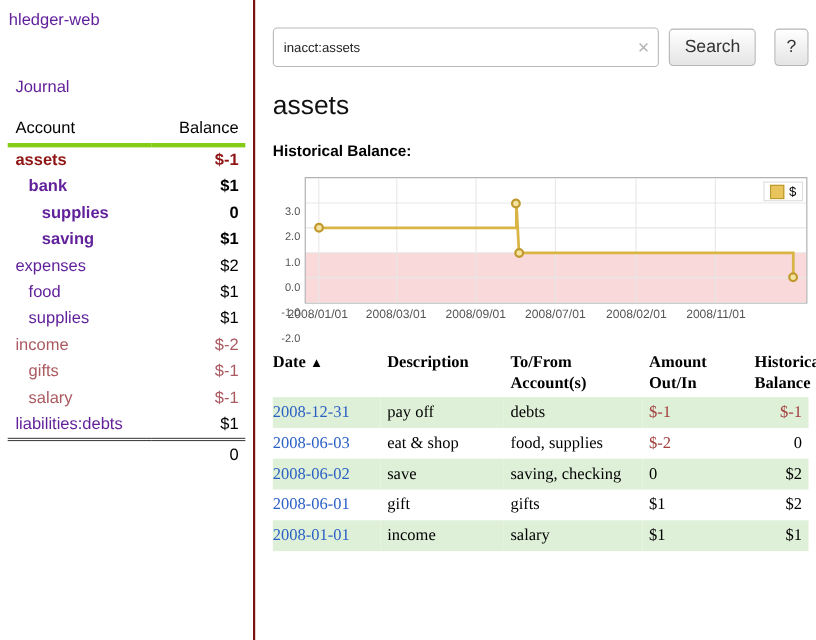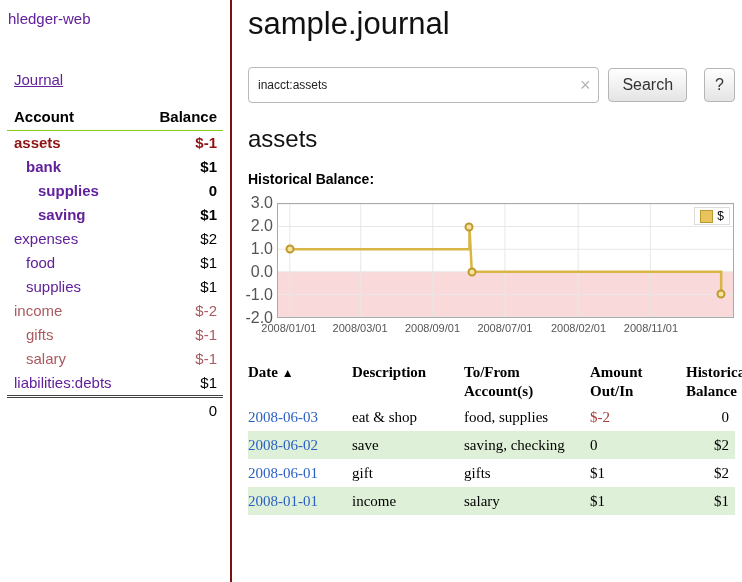--- a/index.html
+++ b/index.html
@@ -3,23 +3,23 @@
 <meta charset="utf-8">
 <style>
   * { box-sizing: content-box; }
   body { margin:0; background:#fff; color:#000; font-family:"Liberation Sans","DejaVu Sans",sans-serif; }
   .app { position:relative; width:742px; height:582px; overflow:hidden; background:#fff; }
   a { text-decoration:none; cursor:pointer; }
 
   
   .sidebar { position:absolute; left:0; top:0; width:230px; height:582px; border-right:2px solid var(--divider,#7a1212); }
   .brand { display:block; margin:10px 0 0 8px; font-size:15px; color:var(--purple,#61219b); }
-  .journal-link { display:block; margin:44px 0 0 14px; font-size:15px; color:var(--purple,#61219b);text-decoration:underline; }
+  .journal-link { display:block; margin:44px 0 0 14px; font-size:15px; color:var(--purple,#61219b); }
   table.accounts { margin:20px 0 0 7px; width:216px; border-collapse:collapse; font-size:15px; }
-  .accounts th { font-weight:700; text-align:left; padding:0 0 5px 7px; border-bottom:1px solid #84cc16; }
+  .accounts th { font-weight:400; text-align:left; padding:0 0 5px 7px; border-bottom:4px solid #84cc16; }
   .accounts th.bal-h { text-align:right; padding-right:6px; }
   .accounts td { padding:2px 0; line-height:20px; }
   .accounts td.name-cell { padding-left:7px; }
   .accounts td.bal-cell { text-align:right; padding-right:6px; white-space:nowrap; }
   .accounts tr.bold { font-weight:bold; }
   .accounts tfoot td { border-top:3px double #444; padding-top:3px; }
   .name-purple { color:var(--purple,#61219b); }
   .name-maroon { color:var(--maroon,#8e1413); }
   .name-rose   { color:var(--rose,#aa5a60); }
   .bal-plain { color:#000; }
@@ -36,21 +36,21 @@
   .clear-x { position:absolute; right:8px; top:50%; transform:translateY(-50%); color:#b3b3b3; font-size:18px; line-height:1; cursor:pointer; }
   .btn { margin-left:9px; font-size:16px; color:#333; padding:7px 13px; font-family:inherit;
          background:linear-gradient(#ffffff,#e4e4e4); border:1px solid #b5b5b5; border-radius:4px; cursor:pointer; }
   .btn.help { margin-left:17px; padding:7px 10px; }
   h2.section-title { margin:22px 0 0; font-size:24px; font-weight:400; color:#111; }
   .chart-heading { margin-top:18px; font-size:14px; font-weight:bold; }
 
   
   .chart { position:relative; margin-top:16px; width:487px; height:136px; }
   .y-axis { position:absolute; left:0; top:0; bottom:21px; width:28px; }
-  .y-label { position:absolute; right:3px; transform:translateY(-50%); font-size:16px; color:#555; white-space:nowrap; }
+  .y-label { position:absolute; right:3px; transform:translateY(-50%); font-size:10px; color:#555; white-space:nowrap;margin-top:32px; }
   .plot { position:absolute; left:29px; right:1px; top:0; bottom:21px; border:1px solid #aaa; background:#fff; }
   .plot svg { position:absolute; left:0; top:0; width:100%; height:100%; }
   .grid { stroke:#e7e7e7; stroke-width:1; vector-effect:non-scaling-stroke; }
   .series-line { fill:none; stroke-width:2.5; vector-effect:non-scaling-stroke; }
   .marker { position:absolute; width:5px; height:5px; border:2px solid #c09a2e; background:#f5e3a0; border-radius:50%; transform:translate(-50%,-50%); }
   .legend { position:absolute; top:3px; right:3px; display:flex; align-items:center; gap:4px;
             background:rgba(255,255,255,.85); border:1px solid #ddd; padding:1px 5px; font-size:12px; }
   .swatch { display:inline-block; width:11px; height:11px; border:1px solid #b89a30; }
   .x-axis { position:absolute; left:29px; right:1px; bottom:0; height:18px; }
   .x-label { position:absolute; top:1px; transform:translateX(-50%); font-size:11px; color:#555; white-space:nowrap; }
@@ -144,21 +144,20 @@
       <tfoot>
         <tr>
           <td></td>
           <td class="bal-cell">0</td>
         </tr>
       </tfoot>
     </table>
   </aside>
 
   <main class="main">
-    <h1 class="page-title">sample.journal</h1>
 
     <div class="search-row">
       <div class="search-box">
         <input type="text" value="inacct:assets" style="">
         <span class="clear-x">×</span>
       </div>
       <button class="btn">Search</button>
       <button class="btn help">?</button>
     </div>
 
@@ -228,20 +227,27 @@
             <span>Amount</span><br>
             <span>Out/In</span>
           </th>
           <th class="c-bal">
             <span>Historical</span><br>
             <span>Balance</span>
           </th>
         </tr>
       </thead>
       <tbody>
+  <tr class="shaded">
+    <td class="c-date"><a class="date-link">2008-12-31</a></td>
+    <td class="c-desc">pay off</td>
+    <td class="c-acct">debts</td>
+    <td class="c-amt neg">$-1</td>
+    <td class="c-bal neg">$-1</td>
+  </tr>
 
   <tr>
     <td class="c-date"><a class="date-link">2008-06-03</a></td>
     <td class="c-desc">eat &amp; shop</td>
     <td class="c-acct">food, supplies</td>
     <td class="c-amt neg">$-2</td>
     <td class="c-bal">0</td>
   </tr>
 
   <tr class="shaded">

